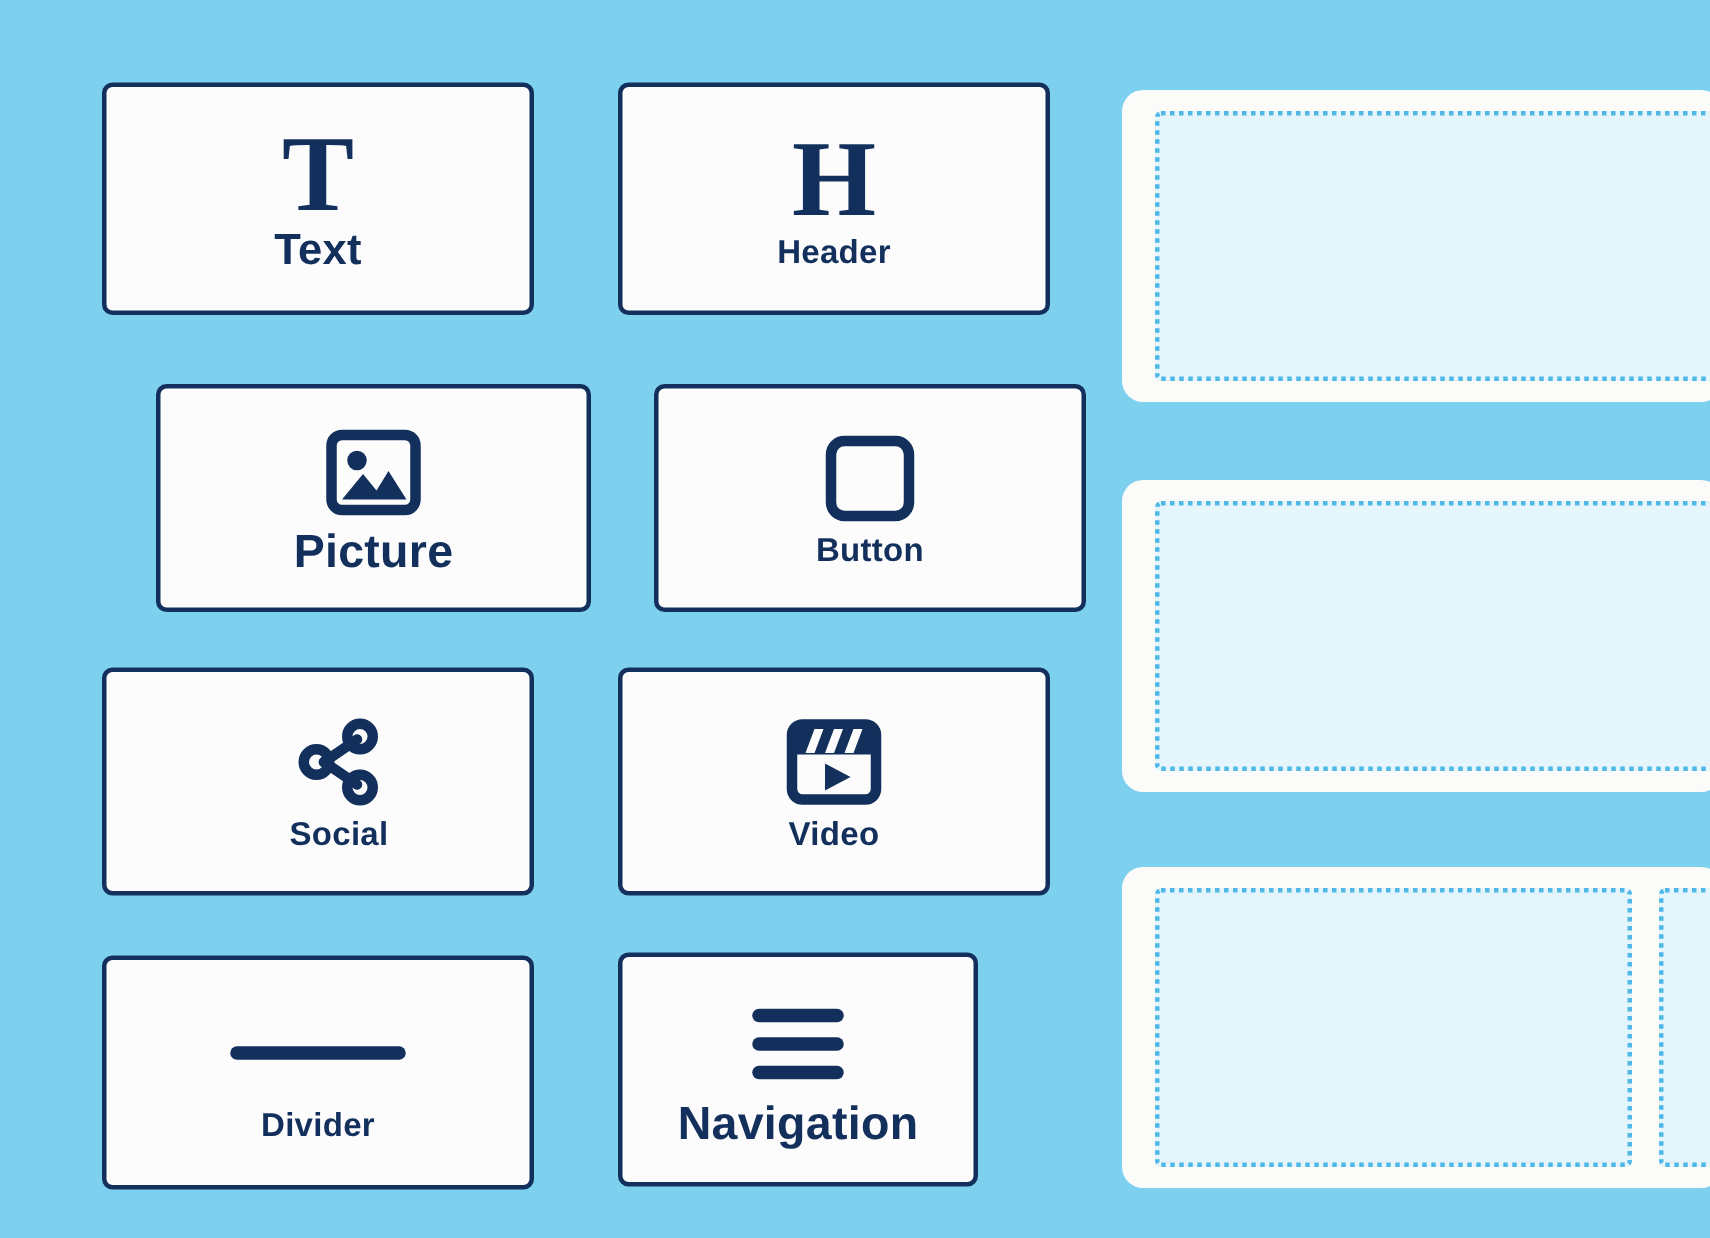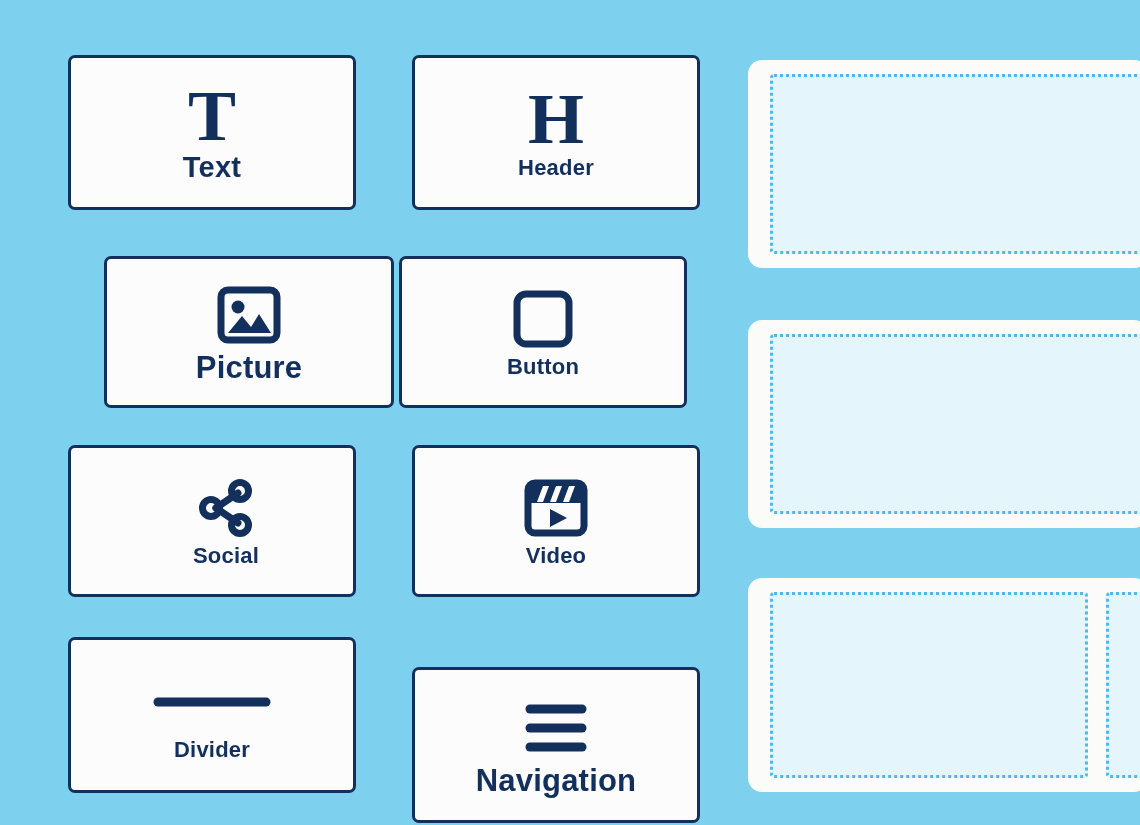--- a/index.html
+++ b/index.html
@@ -65,25 +65,25 @@
     font-family: "Liberation Serif", serif;
     font-weight: bold;
     font-size: 72px;
     line-height: 0.92;
   }
 
   
   .c-text       { left: 68px;  top: 55px;  width: 288px; height: 155px; }
   .c-header     { left: 412px; top: 55px;  width: 288px; height: 155px; }
   .c-picture    { left: 60px;  top: 256px; width: 290px; height: 152px; margin-left: 44px; }
-  .c-button     { left: 399px; top: 256px; width: 288px; height: 152px; text-align: right; }
+  .c-button     { left: 436px; top: 256px; width: 288px; height: 152px; text-align: right; }
   .c-social     { left: 68px;  top: 445px; width: 288px; height: 152px; padding-left: 28px; }
   .c-video      { left: 412px; top: 445px; width: 288px; height: 152px; }
   .c-divider    { left: 68px;  top: 637px; width: 288px; height: 156px; }
-  .c-navigation { left: 412px; top: 667px; width: 288px; height: 156px; text-align: right; }
+  .c-navigation { left: 412px; top: 635px; width: 240px; height: 156px; text-align: right; }
 
   .c-text    .block-label { font-size: 29px; }
   .c-picture .block-label,
   .c-navigation .block-label { font-size: 31px; }
 
   
   .canvas {
     position: absolute;
     left: 748px;
     top: 0;

